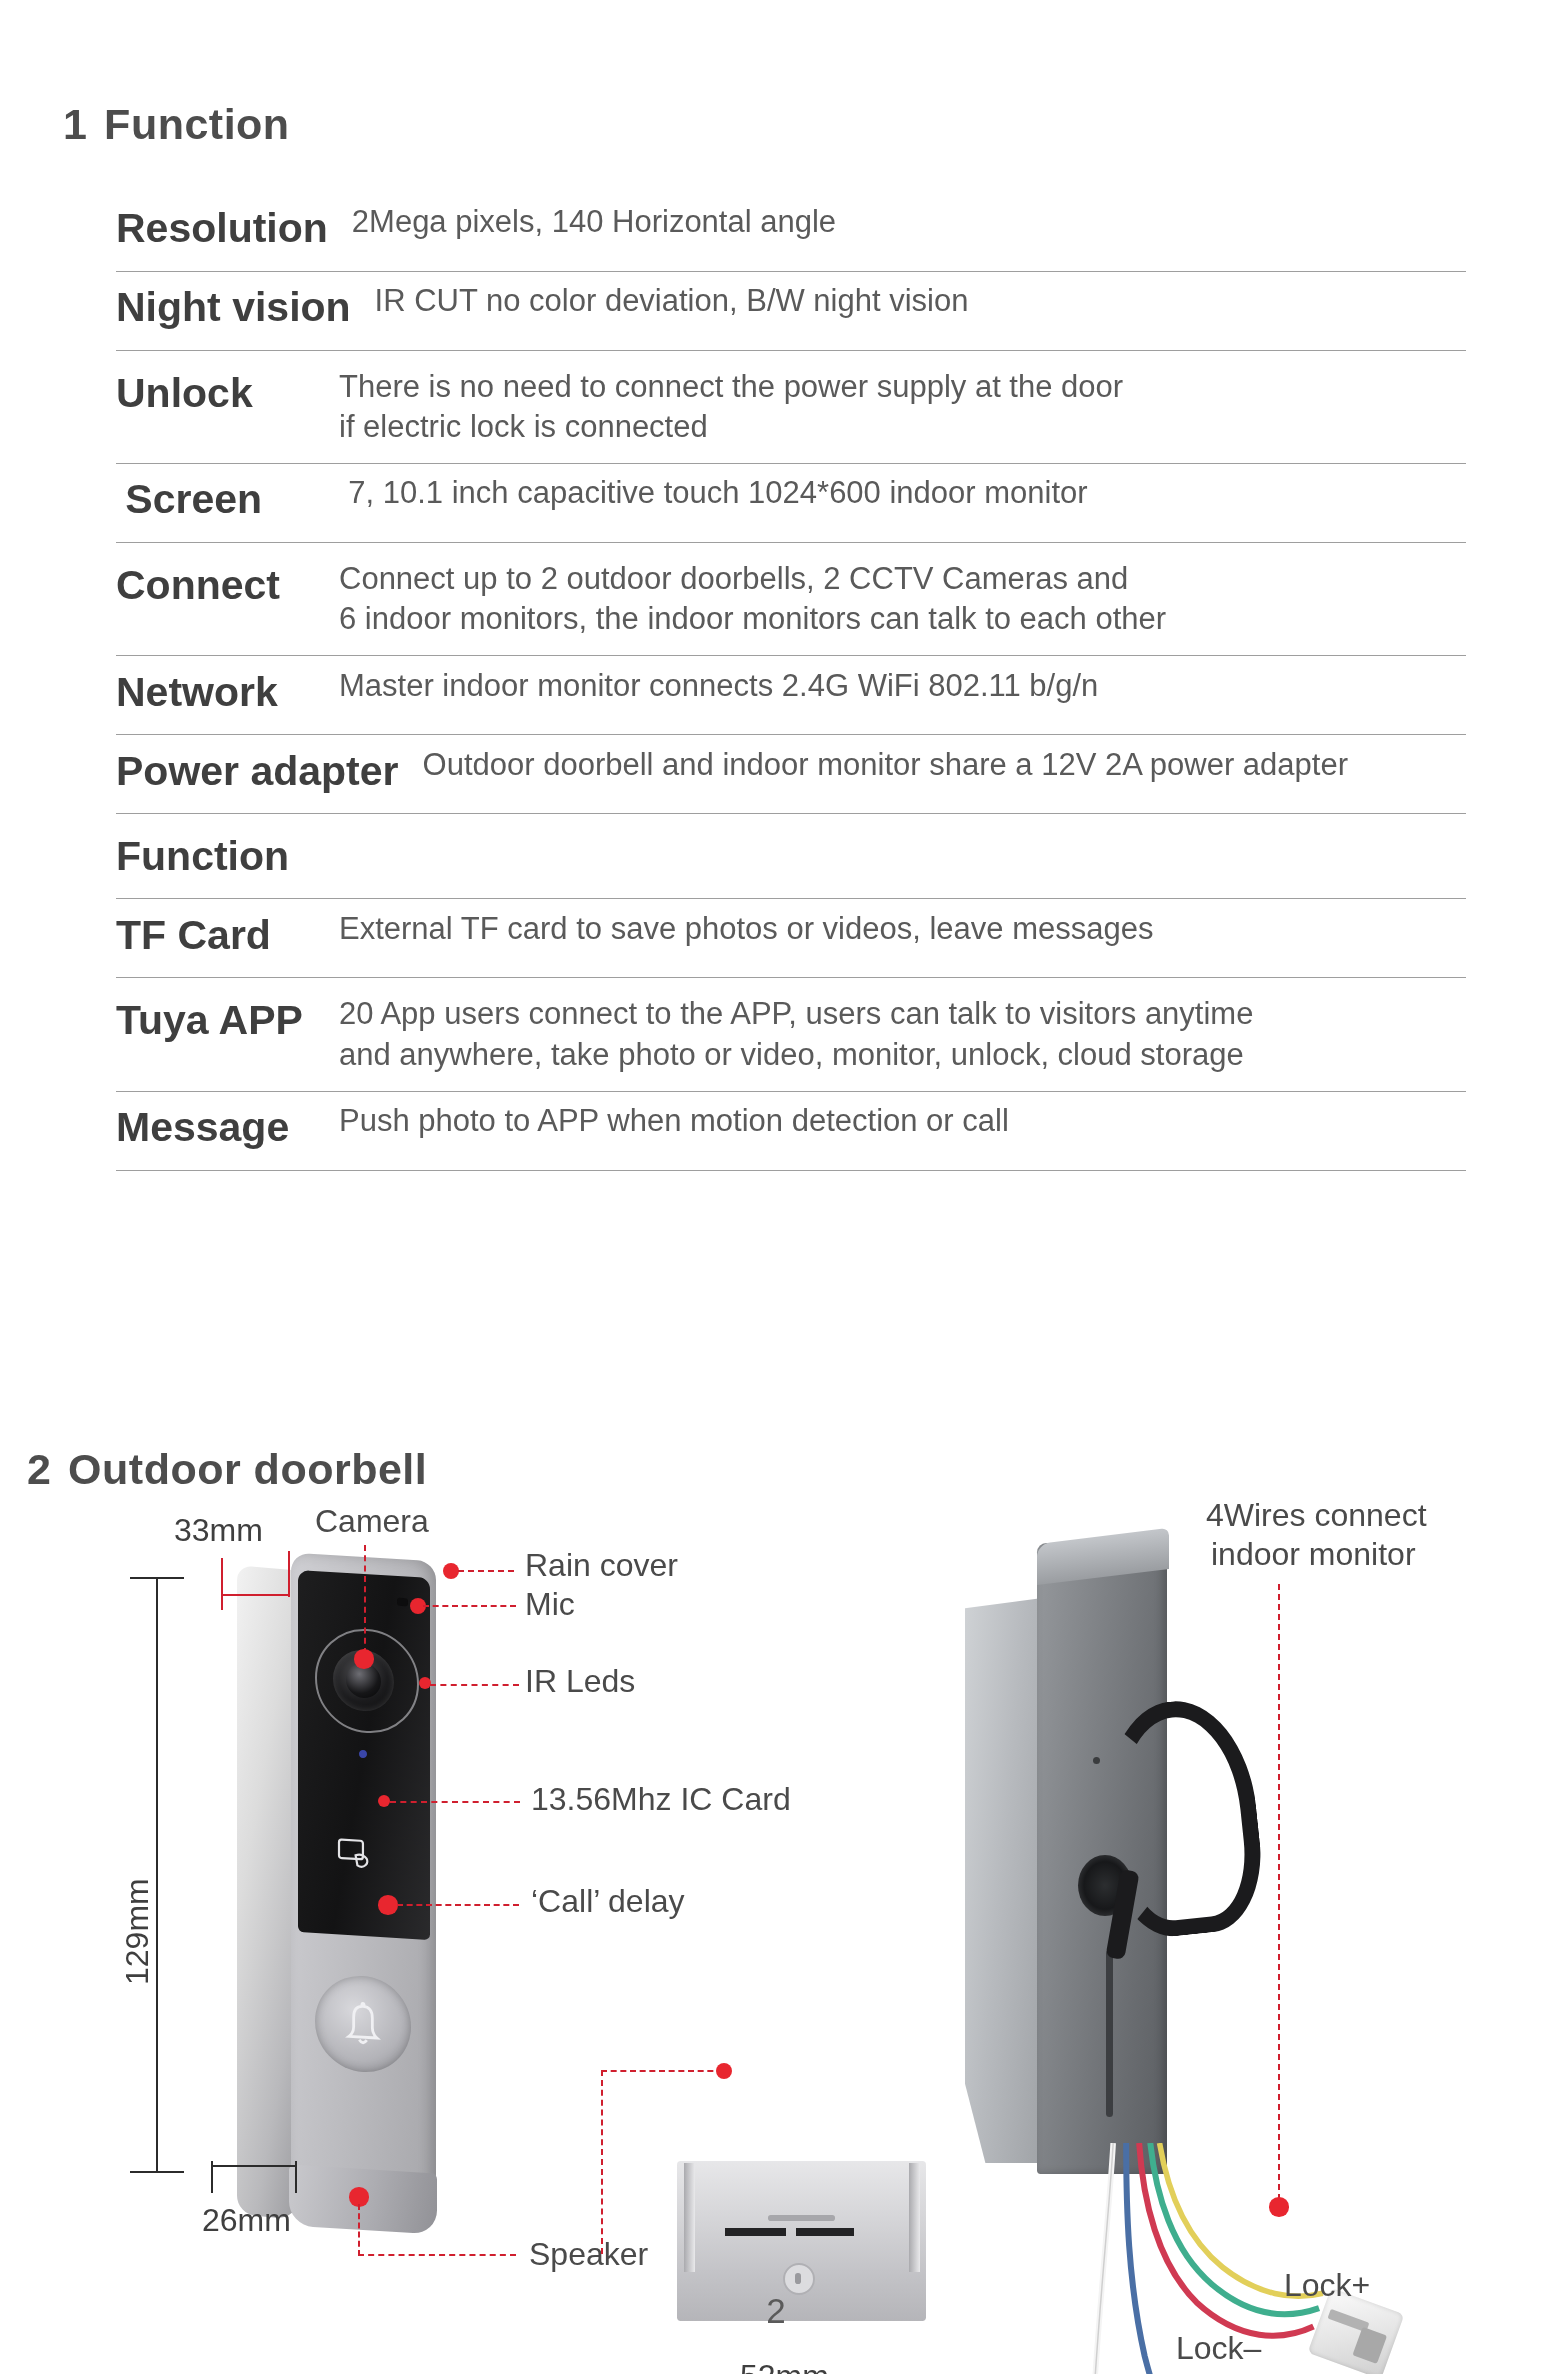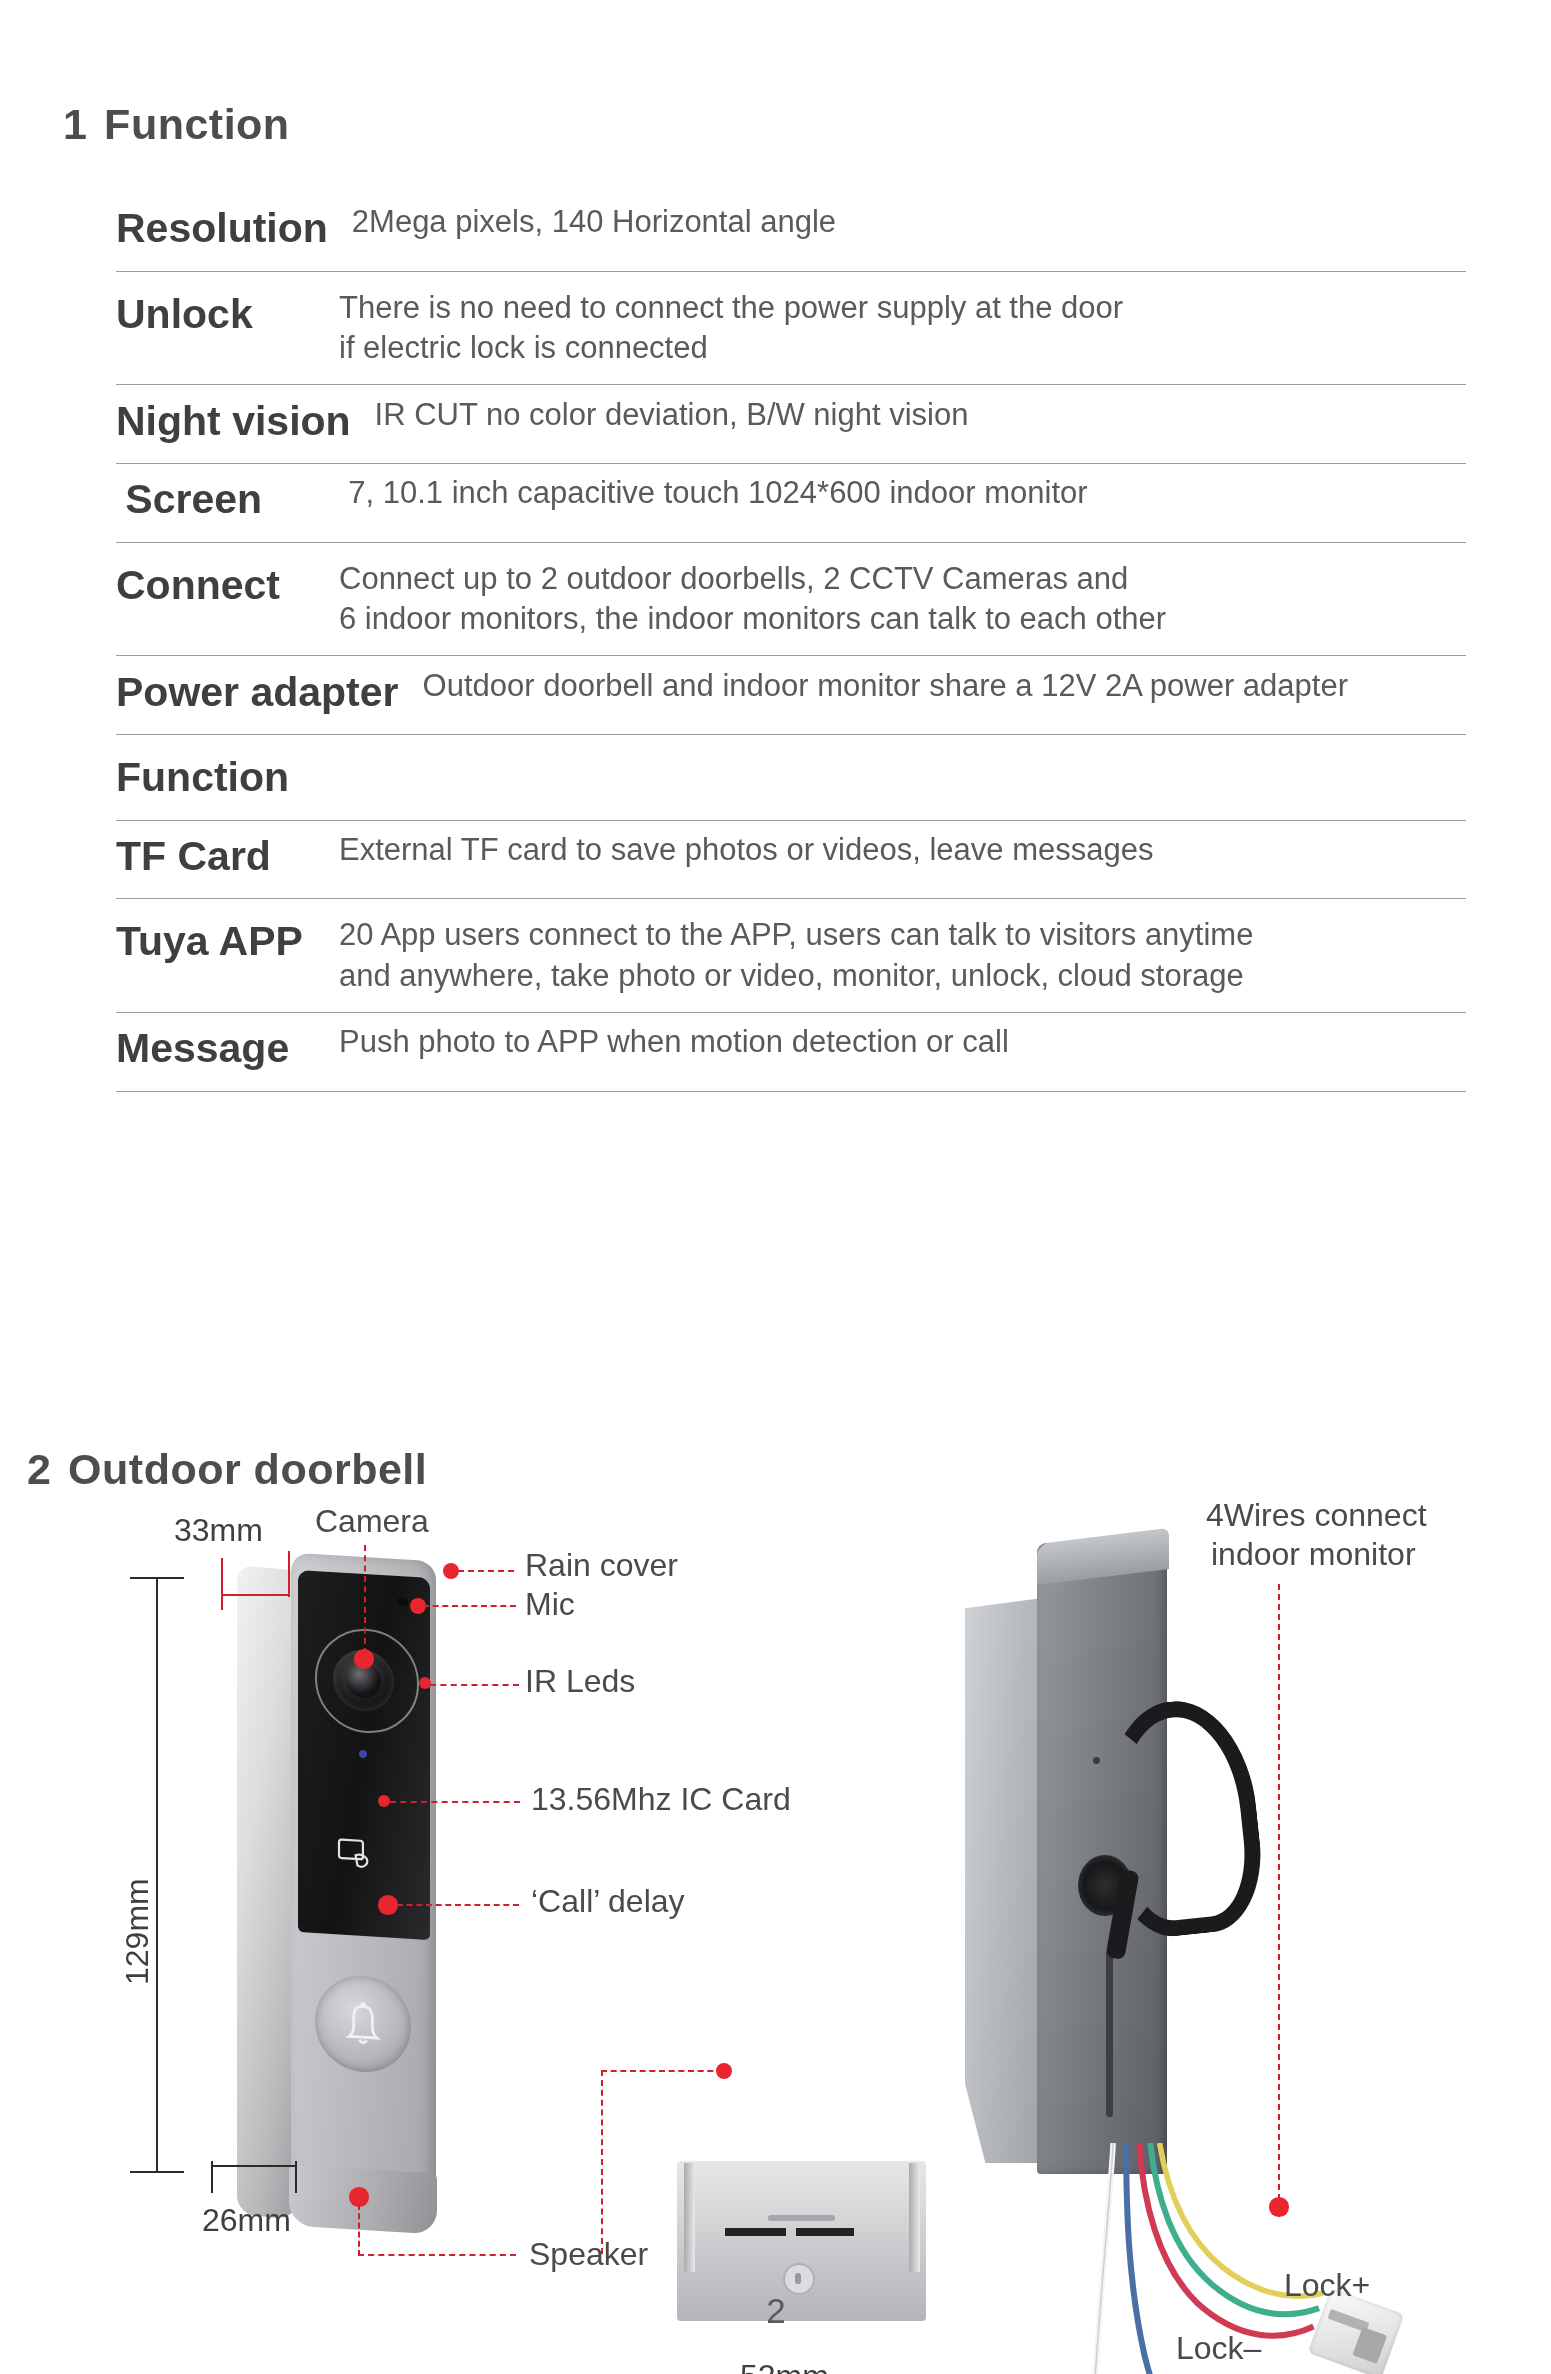--- a/index.html
+++ b/index.html
@@ -420,50 +420,56 @@
 
   <div class="spec-table">
 
     <div class="spec-row r1">
       <div class="spec-label">Resolution</div>
       <div class="spec-value">
         <span class="line">2Mega pixels,  140 Horizontal angle</span>
       </div>
     </div>
 
+    <div class="spec-row r1">
+      <div class="spec-label">Night vision</div>
+      <div class="spec-value">
+        <span class="line">IR CUT no color deviation, B/W night vision</span>
+      </div>
+    </div>
+
     <div class="spec-row r2">
       <div class="spec-label">Unlock</div>
       <div class="spec-value">
         <span class="line">There is no need to connect the power supply at the door</span>
         <span class="line">if electric lock is connected</span>
       </div>
     </div>
 
     <div class="spec-row r1">
-      <div class="spec-label">Night vision</div>
-      <div class="spec-value">
-        <span class="line">IR CUT no color deviation, B/W night vision</span>
-      </div>
-    </div>
-
-    <div class="spec-row r1">
       <div class="spec-label indent-sm">Screen</div>
       <div class="spec-value">
         <span class="line">7, 10.1 inch capacitive touch 1024*600 indoor monitor</span>
       </div>
     </div>
 
     <div class="spec-row r2">
       <div class="spec-label">Connect</div>
       <div class="spec-value">
         <span class="line">Connect up to 2 outdoor doorbells, 2 CCTV Cameras and</span>
         <span class="line">6 indoor monitors,  the indoor monitors can talk to each other</span>
       </div>
     </div>
 
+    <div class="spec-row r1">
+      <div class="spec-label">Network</div>
+      <div class="spec-value">
+        <span class="line">Master indoor monitor connects 2.4G WiFi 802.11 b/g/n</span>
+      </div>
+    </div>
 
     <div class="spec-row r1">
       <div class="spec-label wide-label">Power adapter</div>
       <div class="spec-value">
         <span class="line">Outdoor doorbell and indoor monitor share a 12V 2A power adapter</span>
       </div>
     </div>
 
     <div class="spec-row r2">
       <div class="spec-label">Function</div>

